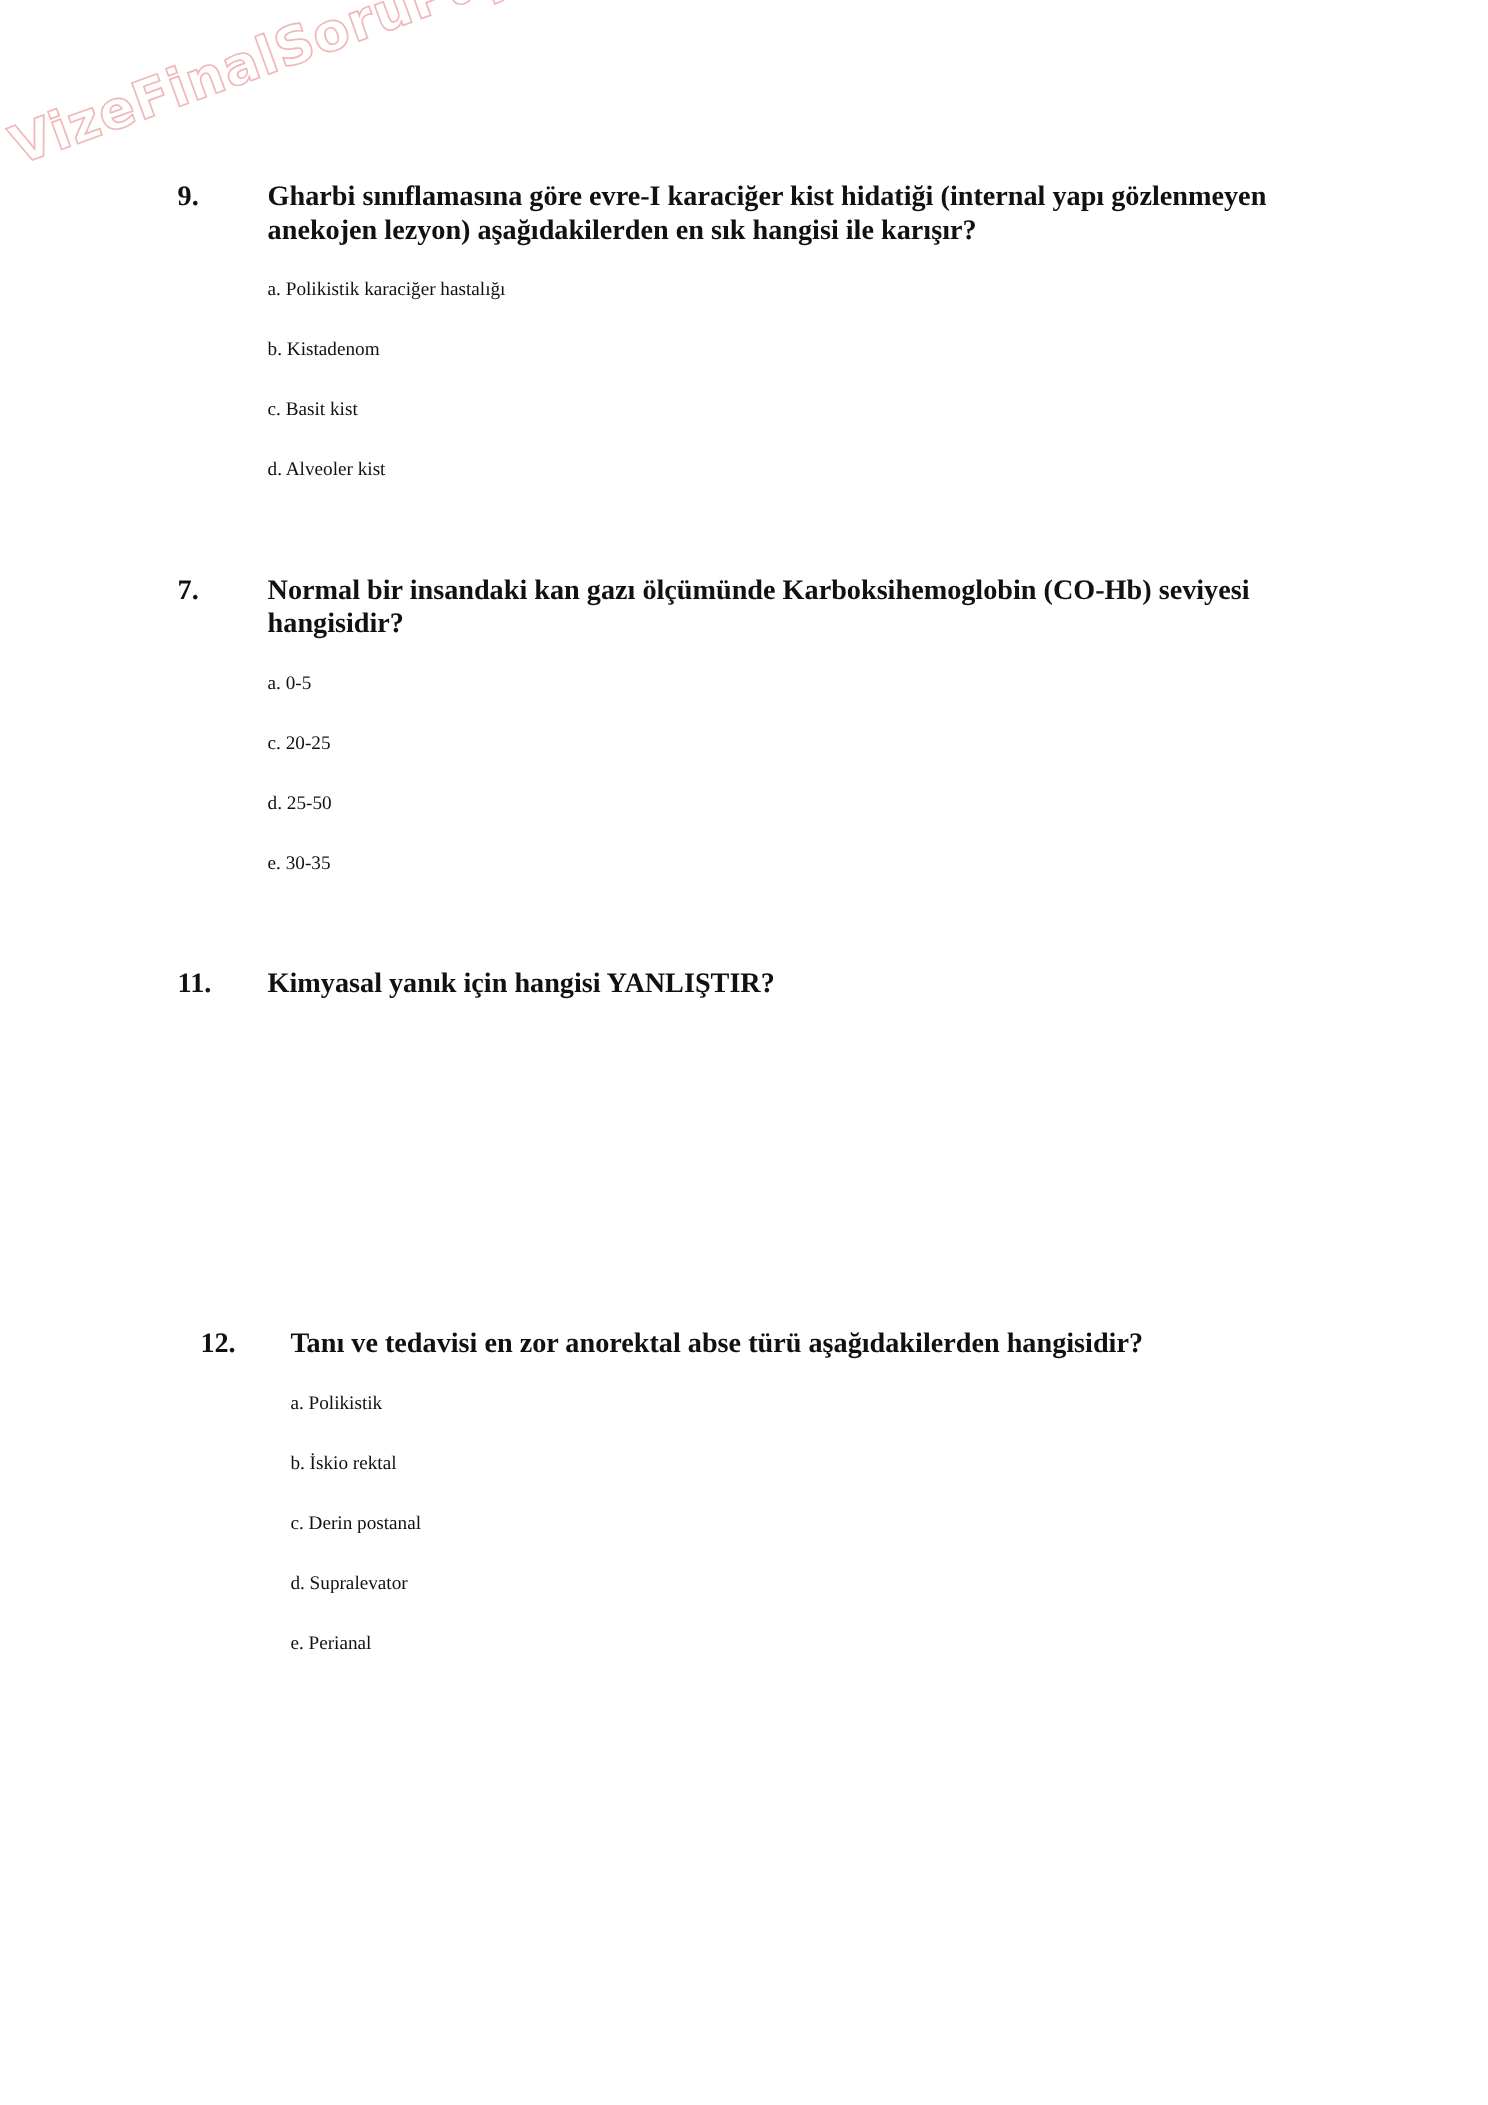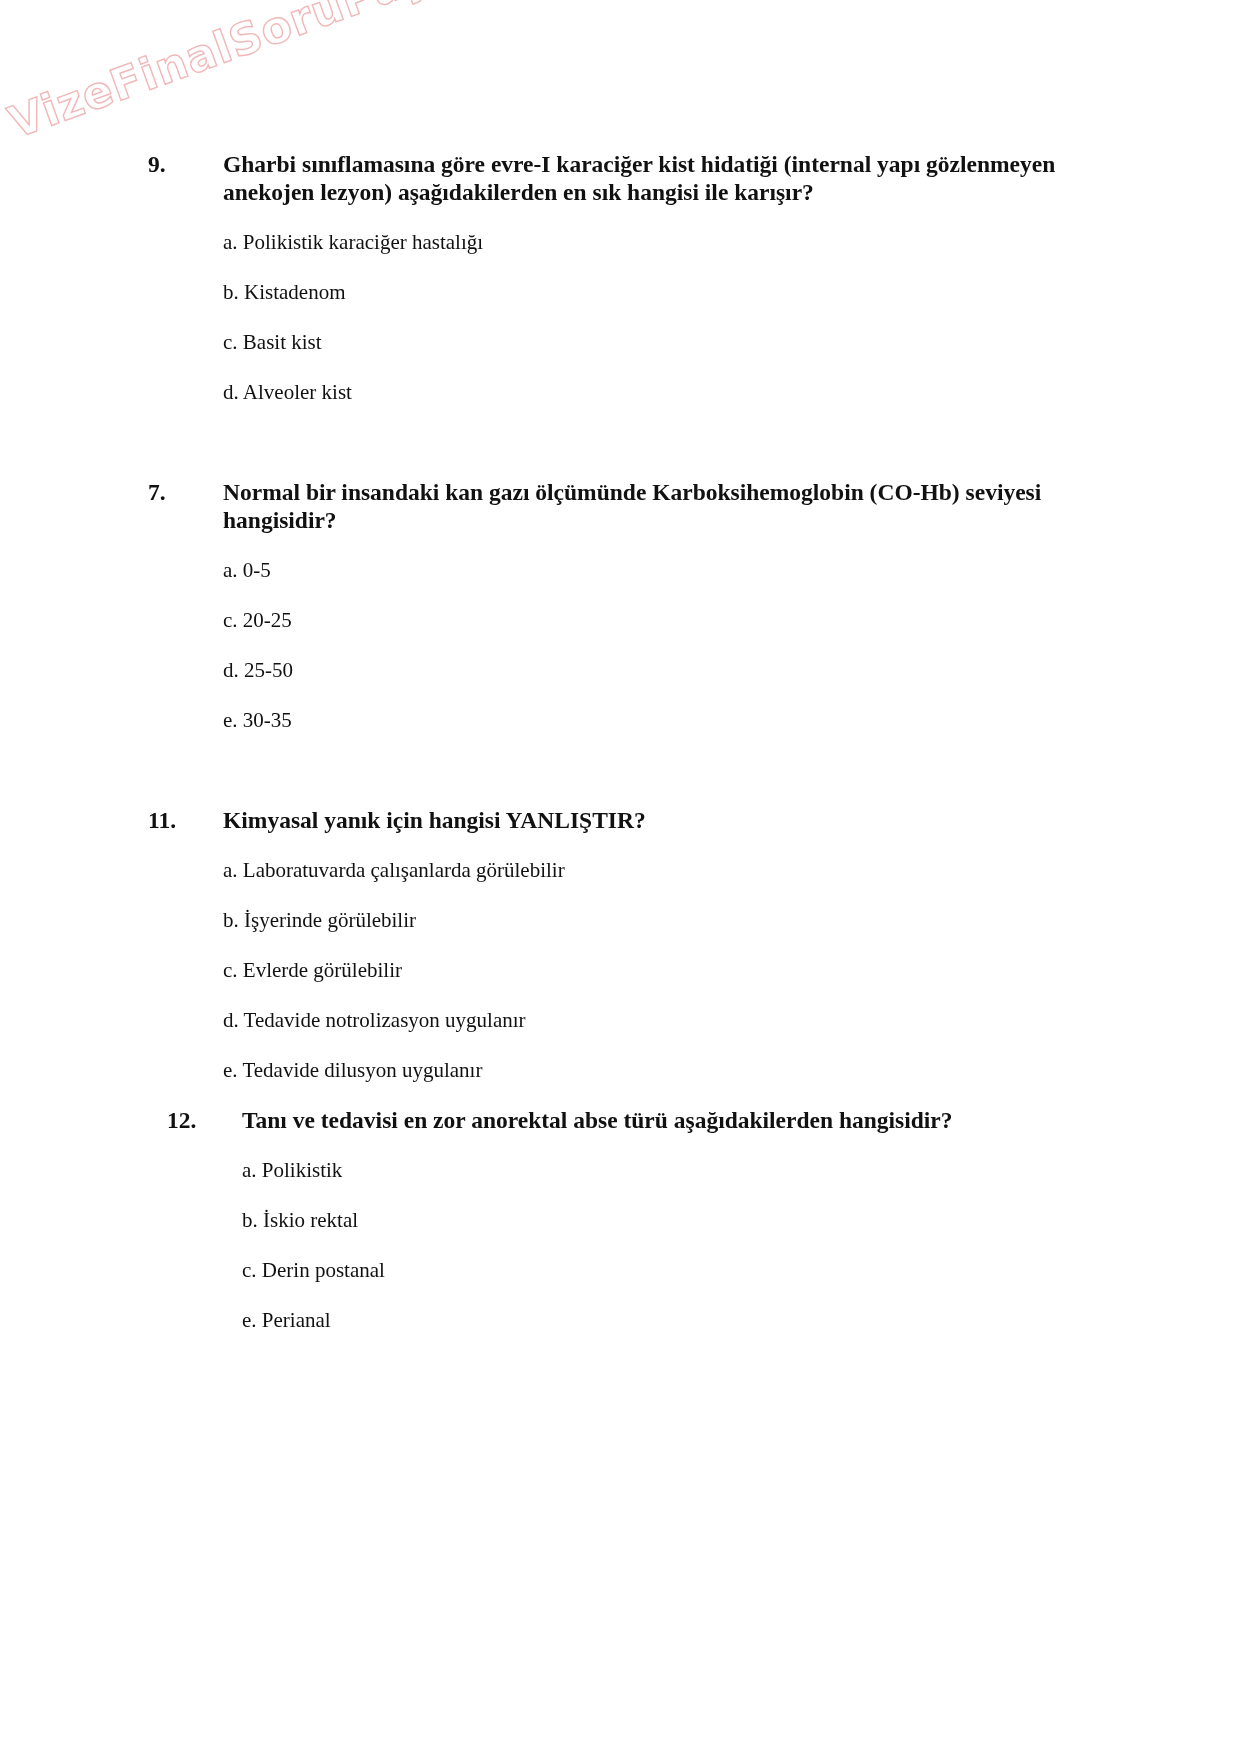--- a/index.html
+++ b/index.html
@@ -6,21 +6,21 @@
   body { width: 1240px; height: 1754px; position: relative; overflow: hidden;
          font-family: "Liberation Serif", serif; color: #111; }
   .watermark { position: absolute; left: 2px; top: 100px; font-family: "DejaVu Sans", sans-serif;
                font-weight: bold; font-size: 44px; color: #fff;
                -webkit-text-stroke: 1.4px #f0b8b8; transform: rotate(-20deg); transform-origin: left top;
                letter-spacing: 1px; white-space: nowrap; }
   .q { position: absolute; left: 148px; width: 980px; }
   .q-head { display: flex; font-weight: bold; font-size: 23.5px; line-height: 28px; }
   .q-num { width: 75px; flex: none; }
   .q-text { flex: 1; }
-  .opt { margin-left: 75px; font-size: 21px; line-height: 28px; margin-top: 22px; }
+  .opt { margin-left: 75px; font-size: 16px; line-height: 28px; margin-top: 22px; }
   .opts { margin-top: 6px; }
 </style>
 </head>
 <body>
 
 <div class="watermark">VizeFinalSoruPaylasimi.com</div>
 
 <div class="q" style="top:150px;">
   <div class="q-head">
     <span class="q-num">9.</span>
@@ -45,33 +45,27 @@
     <div class="opt">d. 25-50</div>
     <div class="opt">e. 30-35</div>
   </div>
 </div>
 
 <div class="q" style="top:806px;">
   <div class="q-head">
     <span class="q-num">11.</span>
     <span class="q-text">Kimyasal yanık için hangisi YANLIŞTIR?</span>
   </div>
-  <div class="opts">
-    <div class="opt">a. Laboratuvarda çalışanlarda görülebilir</div>
-    <div class="opt">b. İşyerinde görülebilir</div>
-    <div class="opt">c. Evlerde görülebilir</div>
-    <div class="opt">d. Tedavide notrolizasyon uygulanır</div>
-    <div class="opt">e. Tedavide dilusyon uygulanır</div>
-  </div>
 </div>
 
 <div class="q" style="top:1106px;margin-left:19px;">
   <div class="q-head">
     <span class="q-num">12.</span>
     <span class="q-text">Tanı ve tedavisi en zor anorektal abse türü aşağıdakilerden hangisidir?</span>
   </div>
   <div class="opts">
     <div class="opt">a. Polikistik</div>
     <div class="opt">b. İskio rektal</div>
     <div class="opt">c. Derin postanal</div>
+    <div class="opt">d. Supralevator</div>
     <div class="opt">e. Perianal</div>
   </div>
 </div>
 
 </body></html>

